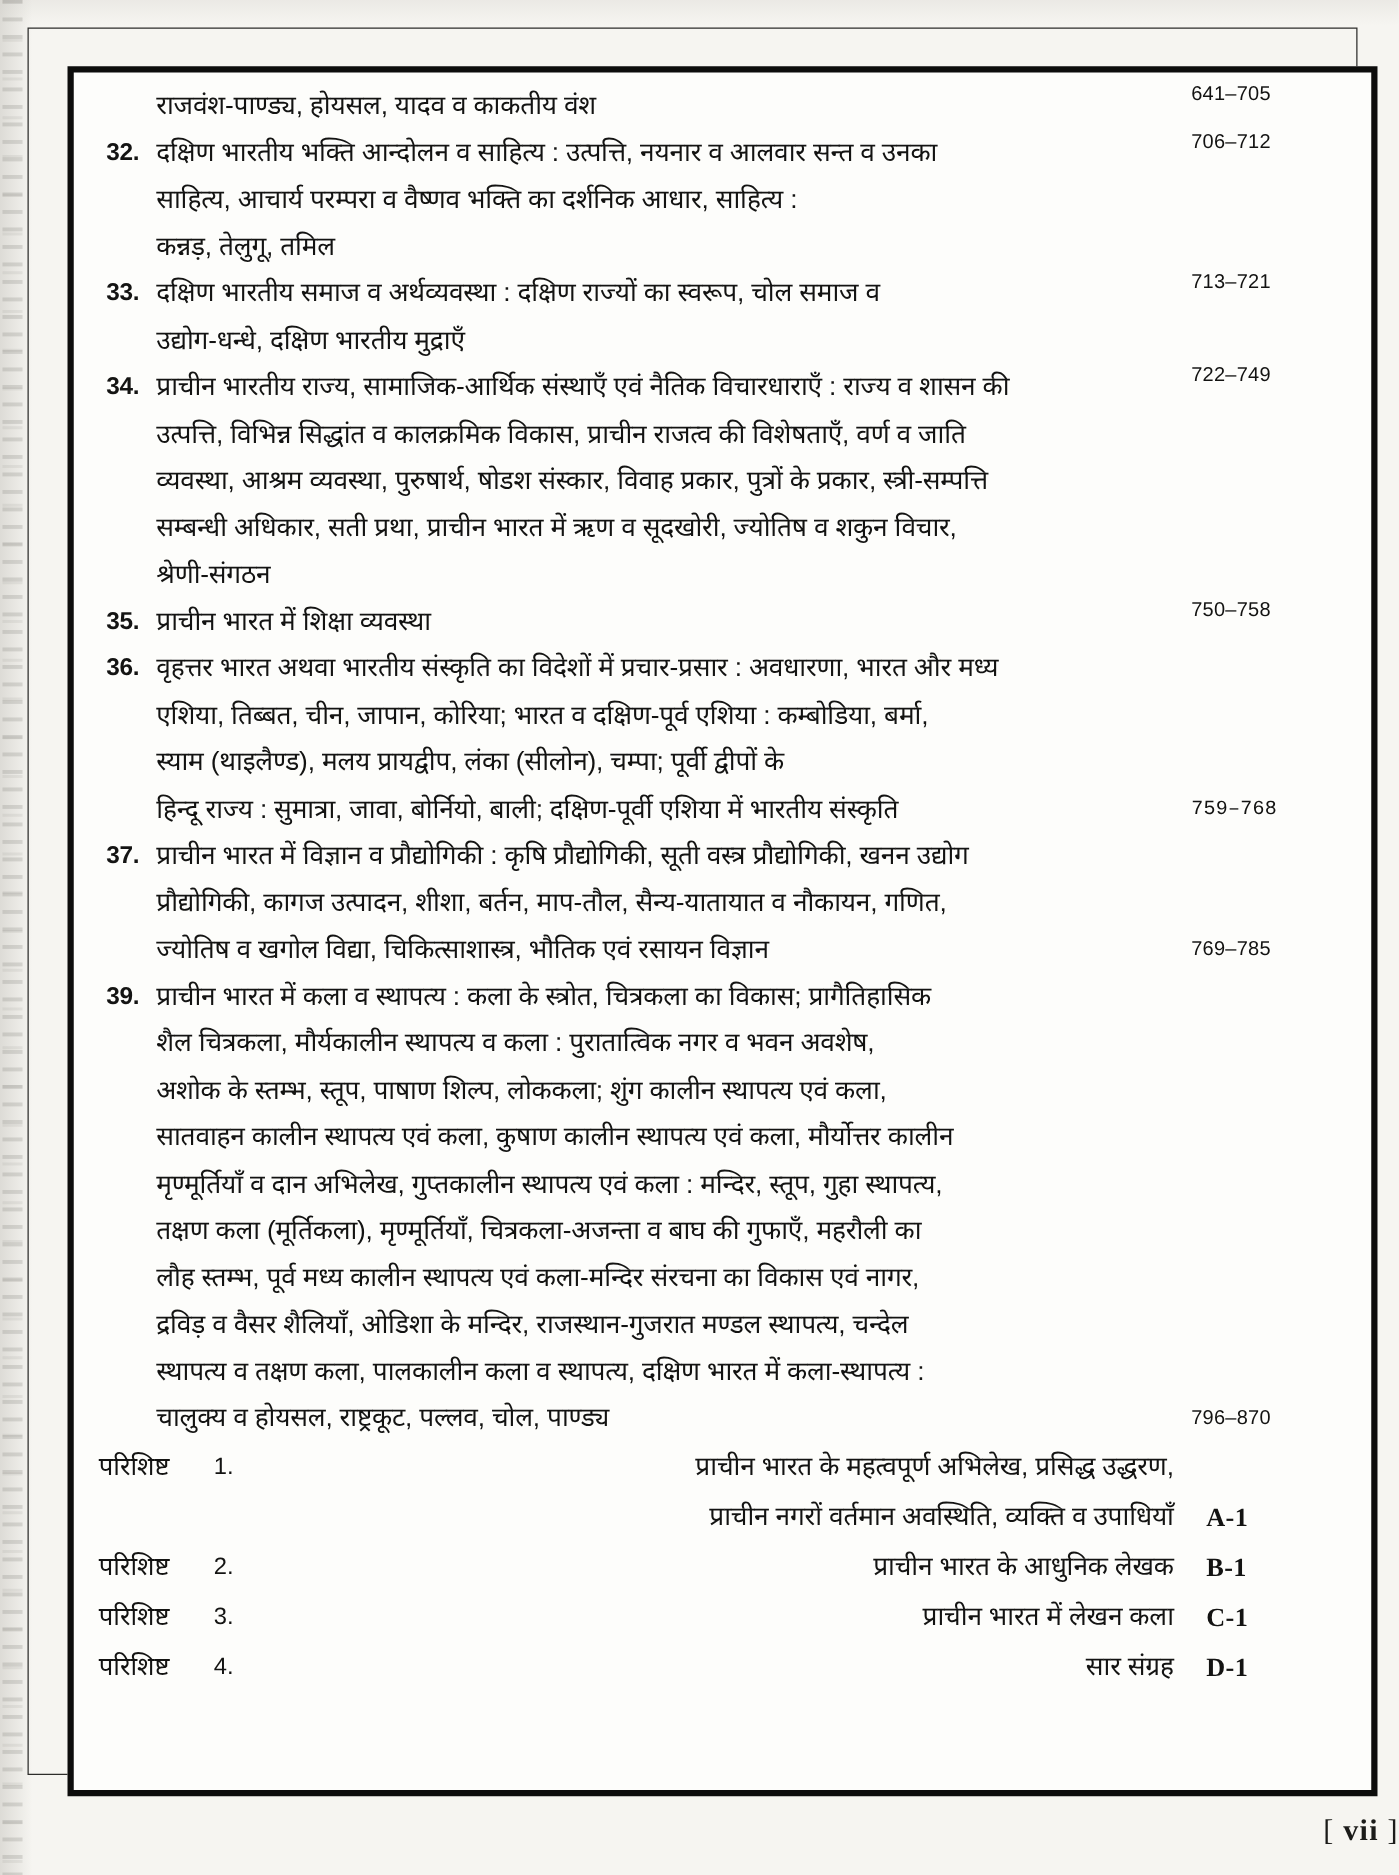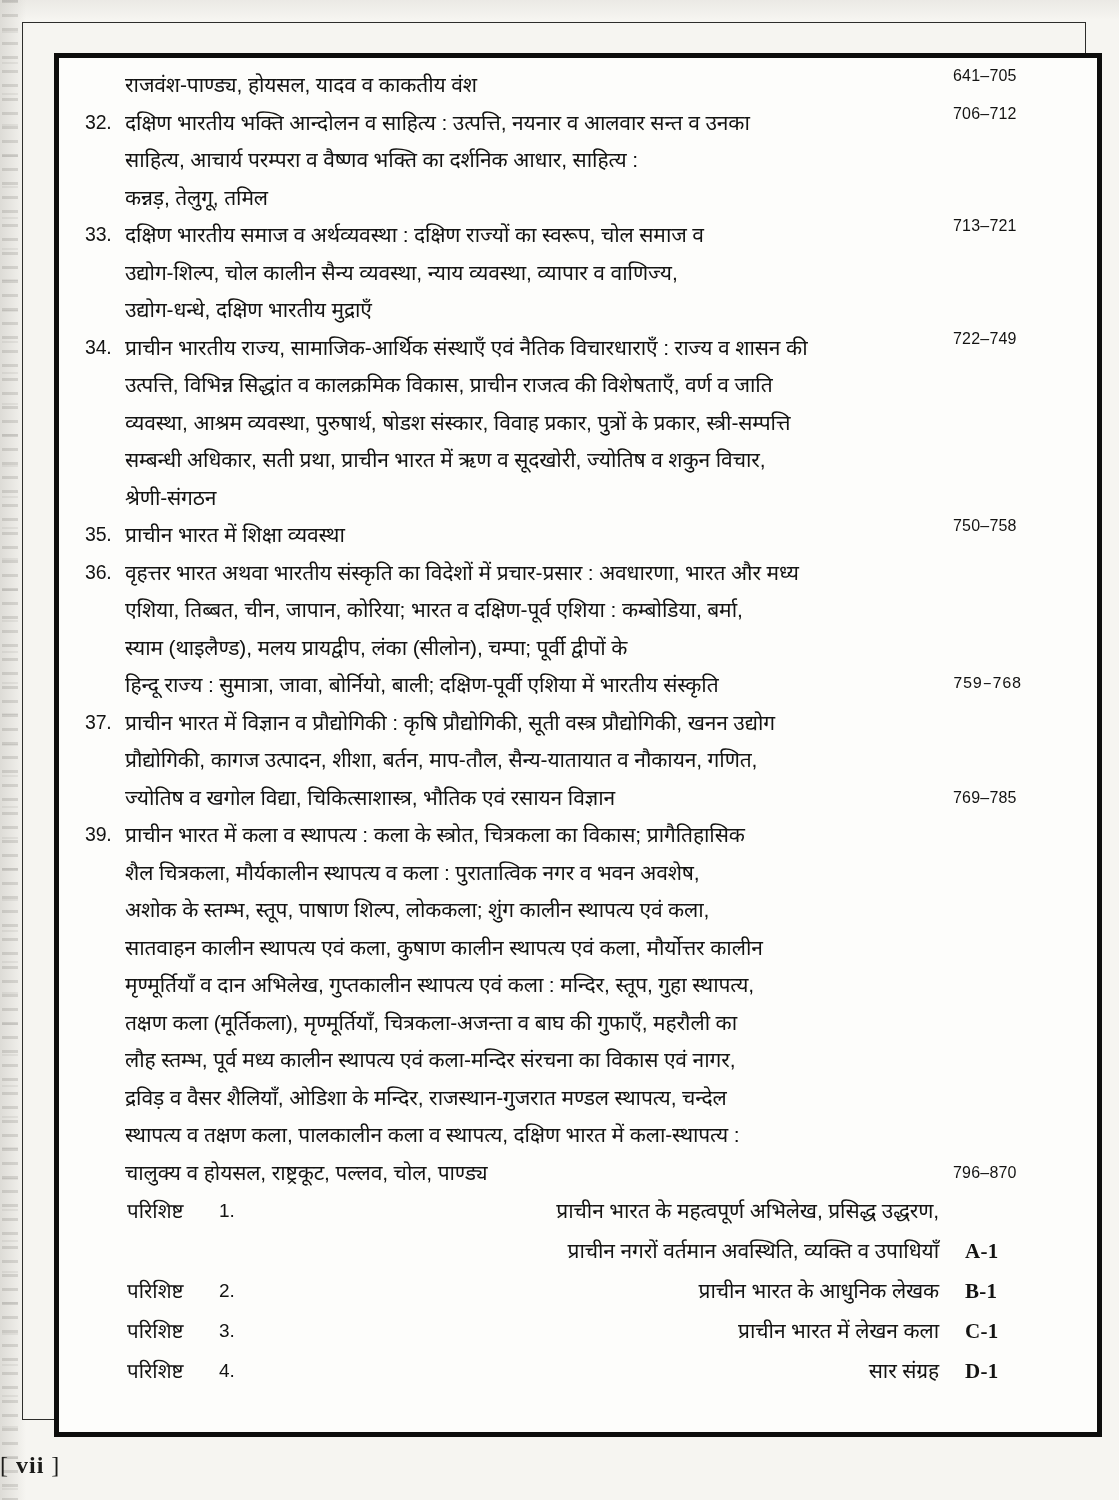--- a/index.html
+++ b/index.html
@@ -72,21 +72,21 @@
     display: flex;
     align-items: flex-start;
     position: relative;
   }
   .num-col {
     flex: 0 0 46px;
     text-align: left;
     padding-left: 6px;
     font-family: "Liberation Sans", "DejaVu Sans", sans-serif;
     font-size: 19.5px;
-    font-weight: 400;
+    font-weight: 700;
     color: #141413;
     line-height: 37.5px;
     letter-spacing: -0.2px;
     box-sizing: border-box;
   }
   .txt-col {
     flex: 1 1 auto;
     padding-right: 4px;
     min-width: 0;
   }
@@ -129,21 +129,20 @@
   .pg-shift-2  { margin-top: 75px; }
   .pg-shift-3  { margin-top: 112.5px; font-family: Liberation Mono, monospace; }
   .pg-shift-4  { margin-top: 150px; }
   .pg-shift-9  { margin-top: 337.5px; }
   .pg-up       { margin-top: -9px; }
 
   
   .appendix-row {
     display: flex;
     align-items: flex-start;
-    margin-left: 48px;
   }
   .apx-label {
     flex: 0 0 92px;
     font-family: "Liberation Sans", "DejaVu Sans", sans-serif;
     font-size: 20.5px;
     line-height: 40px;
     color: #131312;
     white-space: nowrap;
   }
   .apx-num {
@@ -166,21 +165,21 @@
   .apx-pg .pg {
     line-height: 40px;
   }
 
   
   .folio {
     position: absolute;
     left: 0;
     right: 0;
     top: 1452px;
-    text-align: left;
+    text-align: right;
     font-family: "Liberation Serif", "DejaVu Serif", serif;
     font-size: 24px;
     font-weight: bold;
     color: #1b1b19;
     letter-spacing: 1px;
   }
   .folio .bracket { font-weight: 400; }
 </style>
 </head>
 <body>
@@ -209,21 +208,20 @@
               <div class="line">कन्नड़, तेलुगू, तमिल</div>
             </div>
             <div class="pg-col">
               <div class="pg pg-shift-2 pg-up">706–712</div>
             </div>
           </div>
           <div class="entry">
             <div class="num-col">33.</div>
             <div class="txt-col">
               <div class="line">दक्षिण भारतीय समाज व अर्थव्यवस्था : दक्षिण राज्यों का स्वरूप, चोल समाज व</div>
-              <div class="line">उद्योग-शिल्प, चोल कालीन सैन्य व्यवस्था, न्याय व्यवस्था, व्यापार व वाणिज्य,</div>
               <div class="line">उद्योग-धन्धे, दक्षिण भारतीय मुद्राएँ</div>
             </div>
             <div class="pg-col">
               <div class="pg pg-shift-2 pg-up">713–721</div>
             </div>
           </div>
           <div class="entry">
             <div class="num-col">34.</div>
             <div class="txt-col">
               <div class="line">प्राचीन भारतीय राज्य, सामाजिक-आर्थिक संस्थाएँ एवं नैतिक विचारधाराएँ : राज्य व शासन की</div>

